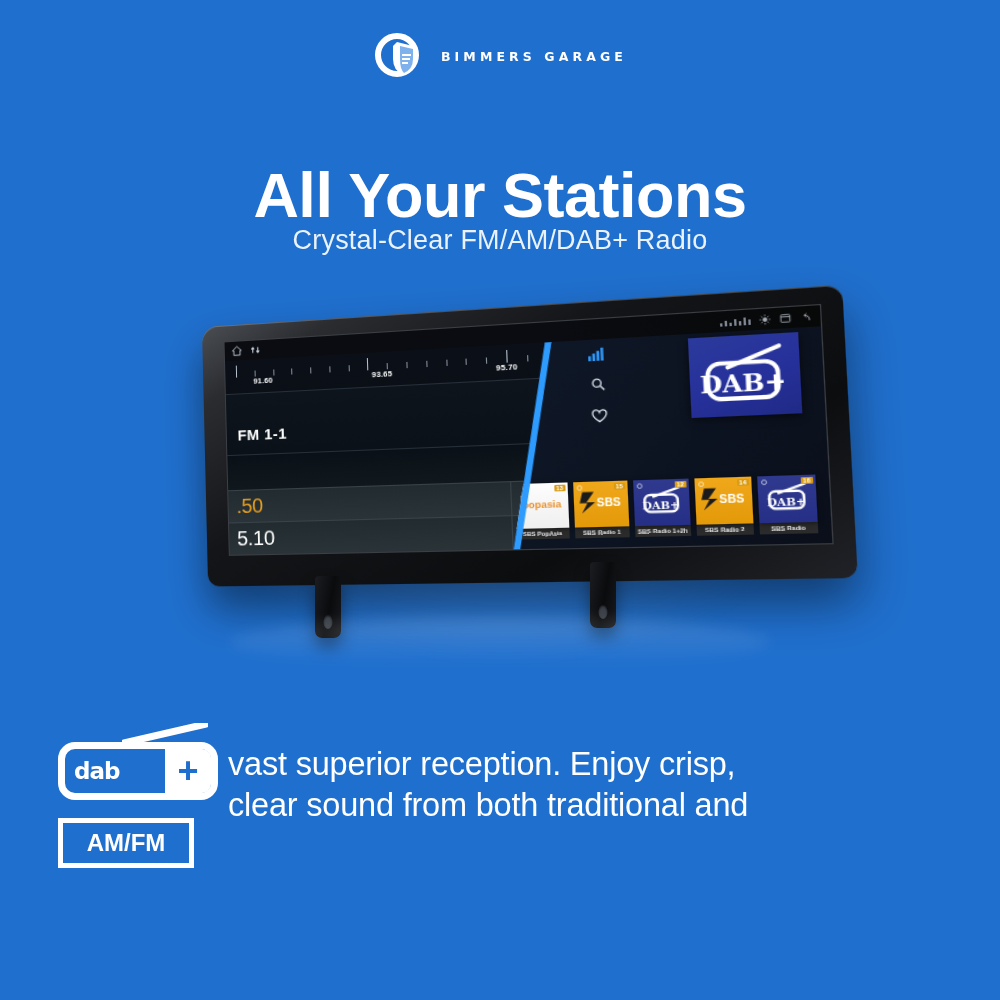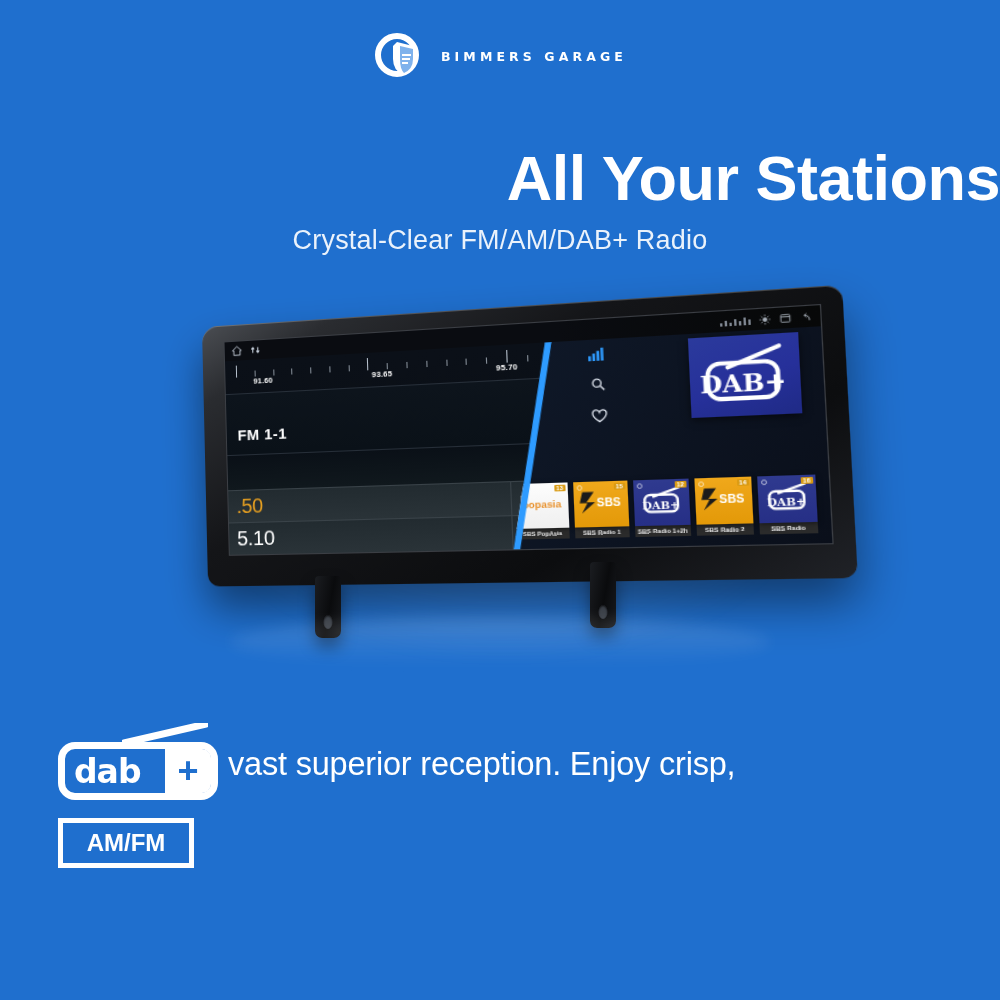--- a/index.html
+++ b/index.html
@@ -23,21 +23,21 @@
     letter-spacing:4px; line-height:1; font-family:"DejaVu Sans", sans-serif;
   }
   #logo-sub{
     color:#ffffff; font-size:12.5px; font-weight:bold;
     letter-spacing:4.1px; line-height:1; margin-top:5px;
     font-family:"DejaVu Sans", sans-serif;
   }
 
   
   #headline{
-    position:absolute; top:142px; left:0; width:1000px; text-align:right;
+    position:absolute; top:159px; left:0; width:1000px; text-align:center;
     color:#ffffff; font-size:63px; font-weight:bold; letter-spacing:-0.5px;
   }
   #subhead{
     position:absolute; top:225px; left:0; width:1000px; text-align:center;
     color:#EAF2FB; font-size:27px; font-weight:normal; letter-spacing:0.2px;
   }
 
   
   #product{
     position:absolute; left:175px; top:318px; width:650px; height:370px;
@@ -187,21 +187,21 @@
   #badges{ position:absolute; left:58px; top:726px; width:172px; }
   #dabplus{
     width:160px; height:74px; position:relative;
   }
   #dabplus-body{
     position:absolute; left:0; bottom:0; width:160px; height:58px;
     border:7px solid #ffffff; border-radius:17px;
     display:flex; align-items:center;
   }
   #dabplus-word{
-    color:#ffffff; font-size:33px; font-weight:bold; line-height:1;
+    color:#ffffff; font-size:23px; font-weight:bold; line-height:1;
     margin-left:9px; letter-spacing:-1px; font-family:"DejaVu Sans", sans-serif;
   }
   #dabplus-plusbox{
     position:absolute; right:0; top:0; bottom:0; width:46px;
     background:#ffffff; border-radius:0 9px 9px 0;
     display:flex; align-items:center; justify-content:center;
     color:#1F6FCE; font-size:36px; font-weight:bold; line-height:1;
   }
   #dab-antenna{
     position:absolute; left:64px; top:-3px; width:86px; height:22px;
@@ -477,13 +477,14 @@
       <span id="dabplus-plusbox">+</span>
     </div>
   </div>
   <div id="amfm">
     <span id="amfm-text">AM/FM</span>
   </div>
 </div>
 
 <div id="body-copy">
     <div>vast superior reception. Enjoy crisp,</div>
+    <div>clear sound from both traditional and</div>
   </div>
 
 </body></html>

